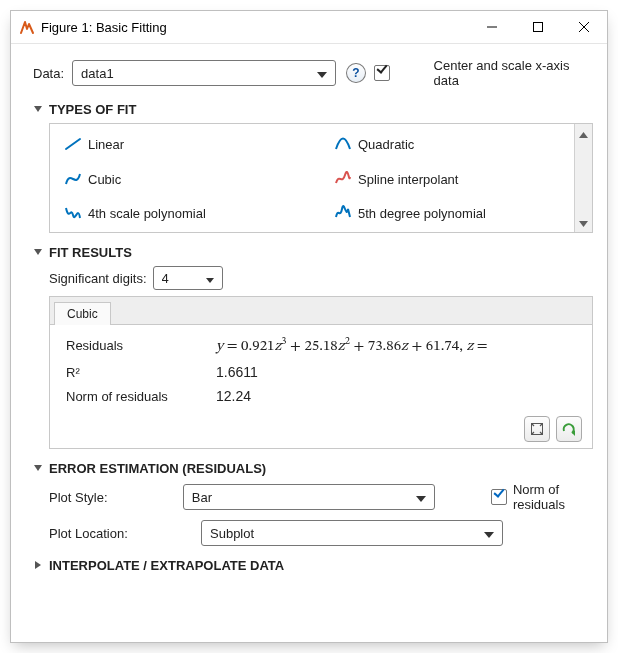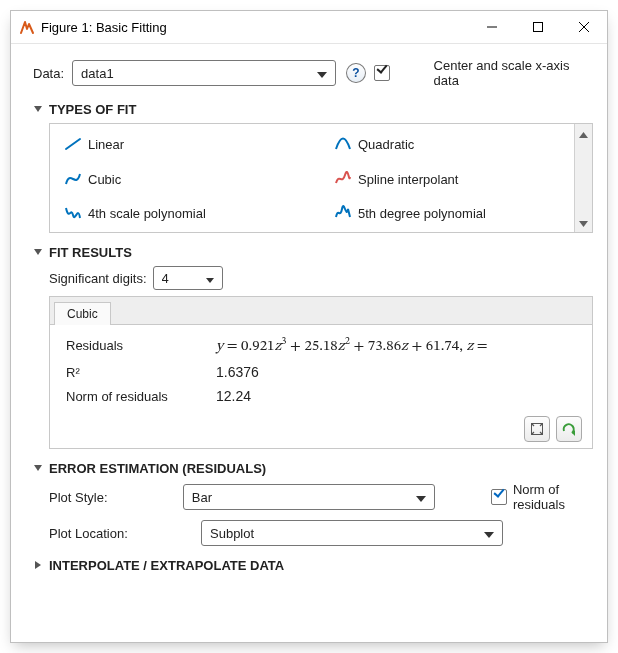--- a/index.html
+++ b/index.html
@@ -457,21 +457,21 @@
                   <span>Residuals</span>
                 </div>
                 <div class="eq-value">
                   <i>y</i> = 0.921<i>z</i><span class="sup">3</span> + 25.18<i>z</i><span class="sup">2</span> + 73.86<i>z</i> + 61.74,&nbsp;<i>z</i> =
                 </div>
 
                 <div class="eq-label">
                   <span class="box"></span>
                   <span>R²</span>
                 </div>
-                <div class="num-val">1.6376</div>
+                <div class="num-val">1.6611</div>
 
                 <div class="eq-label">
                   <span class="box"></span>
                   <span>Norm of residuals</span>
                 </div>
                 <div class="num-val">12.24</div>
               </div>
 
               <div class="res-actions">
                 <div class="icon-btn">

